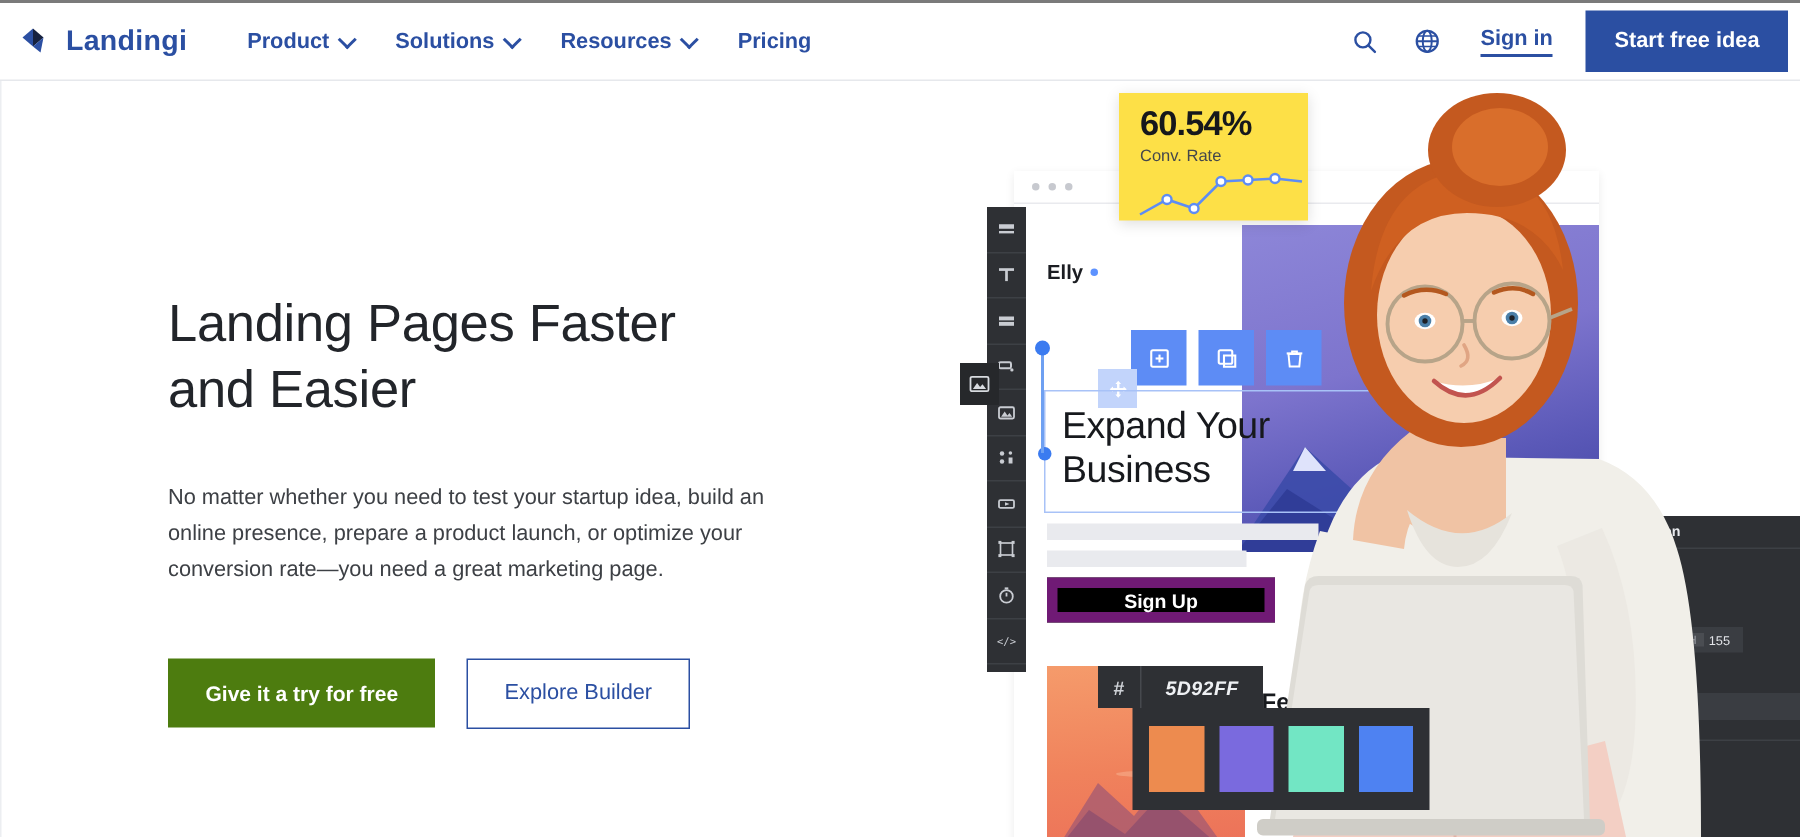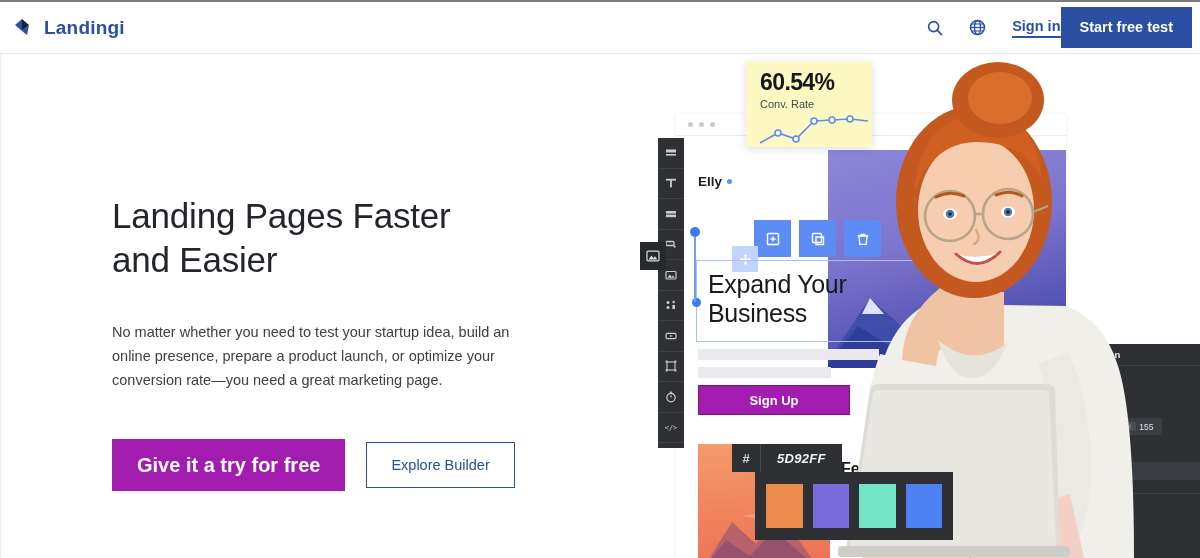--- a/index.html
+++ b/index.html
@@ -35,42 +35,42 @@
   .chev::before {
     content:""; position:absolute; left:0; top:0;
     width:7px; height:7px;
     border-right: 2px solid #2b4fa2; border-bottom: 2px solid #2b4fa2;
     transform: rotate(45deg);
   }
   .nav-right { margin-left:auto; display:flex; align-items:center; gap: 0; height: 54px; }
   .icon-btn { width: 34px; height:34px; display:flex; align-items:center; justify-content:center; cursor:pointer; }
   .signin {
     font-size: 14.5px; font-weight: 600; color:#2b4fa2;
-    margin-left: 18px; 
+    margin-left: 18px; margin-right: 22px;
     border-bottom: 2px solid #2b4fa2; padding-bottom: 2px; cursor:pointer;
   }
   .trial-btn {
     background:#2b4fa2; color:#fff; font-size: 14.5px; font-weight: 700;
     padding: 13px 19px; border: none; cursor:pointer; margin-right: 8px;
     font-family: inherit; line-height: 1;
   }
 
   
   .hero-left { position:absolute; left: 112px; top: 150px; width: 460px; z-index: 5; }
   .hero-title {
     font-size: 35px; line-height: 44px; font-weight: 400; color: #22252a;
     letter-spacing: -0.2px;
   }
   .hero-sub {
     margin-top: 38px;
     font-size: 14.5px; line-height: 24px; color:#3d4045; max-width: 398px;
   }
   .cta-row { margin-top: 47px; display:flex; align-items:center; gap: 21px; }
   .btn-primary {
-    background:#a21caf; color:#fff; font-size:20px; font-weight:700;
+    background:#4d7c0f; color:#fff; font-size:14px; font-weight:700;
     padding: 16px 25px; border:none; cursor:pointer; font-family:inherit; line-height:1;
   }
   .btn-outline {
     background:#fff; color:#2b4fa2; font-size:14.5px; font-weight:400;
     padding: 15px 24px; border:1px solid #2b4fa2; cursor:pointer; font-family:inherit; line-height:1;
   }
 
   
   .hero-right {
     position:absolute; left: 620px; top: 54px; width: 580px; height: 504px;
@@ -113,41 +113,41 @@
   }
   .sel-text {
     font-size: 25px; line-height: 29px; font-weight: 400; color:#17191d;
     padding: 9px 0 0 11px; letter-spacing: -.3px;
   }
   .handle-dot { position:absolute; width:9px; height:9px; border-radius:50%; background:#3b7bf0; }
 
   .skel { position:absolute; background:#e9eaee; height:11px; }
   .signup-btn {
     position:absolute; left: 22px; top: 249px; width: 152px; height: 30px;
-    background:#a21caf; color:#fff; font-size:13px; font-weight:700;
+    background:#000000; color:#fff; font-size:13px; font-weight:700;
     display:flex; align-items:center; justify-content:center;
-    border:1px solid #701a75; cursor:pointer;
+    border:7px solid #701a75; cursor:pointer;
   }
 
   .orange-img {
     position:absolute; left: 22px; top: 308px; width: 132px; height: 122px;
     background: linear-gradient(175deg,#f59b6b 0%, #f0825c 55%, #ec7159 100%);
     overflow:hidden;
   }
   .orange-mtn { position:absolute; bottom:-4px; left: 4px; width: 118px; height: 70px; }
 
   .few-text {
     position:absolute; left: 165px; top: 322px; font-size:16px; font-weight:700; color:#17191d; line-height: 22px;
   }
   .skel2 { position:absolute; left: 165px; background:#e9eaee; height: 9px; }
 
   
   .conv-card {
     position:absolute; left: 126px; top: 8px; width: 126px; height: 85px;
-    background:#fef9c3; box-shadow: 0 2px 9px rgba(0,0,0,.13); z-index: 20;
+    background:#fde047; box-shadow: 0 2px 9px rgba(0,0,0,.13); z-index: 20;
     padding: 9px 0 0 14px;
   }
   .conv-pct { font-size: 23px; font-weight: 700; color:#16181c; letter-spacing:-.6px; line-height: 1; }
   .conv-lbl { font-size: 11px; color:#44474c; margin-top: 4px; }
 
   
   .dark-toolbar {
     position:absolute; left: 38px; top: 84px; width: 26px; height: 310px;
     background:#2e3034; z-index: 25;
   }
@@ -217,39 +217,56 @@
       <span class="brand-mark">
         <svg width="22" height="20" viewBox="0 0 22 20">
           <path d="M1 7 L8 1 L8 13 Z" fill="#2b4fa2"></path>
           <path d="M8 1 L15 7 L8 13 Z" fill="#16213f"></path>
           <path d="M8 13 L15 7 L13 17 Z" fill="#2b4fa2"></path>
         </svg>
       </span>
       <span class="brand-name">Landingi</span>
     </div>
 
+    <div class="nav-links">
+      <div class="nav-link">
+        <span>Product</span>
+        <span class="chev"></span>
+      </div>
+      <div class="nav-link">
+        <span>Solutions</span>
+        <span class="chev"></span>
+      </div>
+      <div class="nav-link">
+        <span>Resources</span>
+        <span class="chev"></span>
+      </div>
+      <div class="nav-link">
+        <span>Pricing</span>
+      </div>
+    </div>
 
     <div class="nav-right">
       <div class="icon-btn">
         <svg width="16" height="16" viewBox="0 0 16 16">
           <circle cx="6.6" cy="6.6" r="5" fill="none" stroke="#2b4fa2" stroke-width="1.6"></circle>
           <line x1="10.4" y1="10.4" x2="14.6" y2="14.6" stroke="#2b4fa2" stroke-width="1.6" stroke-linecap="round"></line>
         </svg>
       </div>
       <div class="icon-btn" style="margin-left:8px;">
         <svg width="17" height="17" viewBox="0 0 17 17">
           <circle cx="8.5" cy="8.5" r="7" fill="none" stroke="#2b4fa2" stroke-width="1.5"></circle>
           <ellipse cx="8.5" cy="8.5" rx="3" ry="7" fill="none" stroke="#2b4fa2" stroke-width="1.3"></ellipse>
           <line x1="1.6" y1="8.5" x2="15.4" y2="8.5" stroke="#2b4fa2" stroke-width="1.3"></line>
           <line x1="2.6" y1="5" x2="14.4" y2="5" stroke="#2b4fa2" stroke-width="1.1"></line>
           <line x1="2.6" y1="12" x2="14.4" y2="12" stroke="#2b4fa2" stroke-width="1.1"></line>
         </svg>
       </div>
       <div class="signin">Sign in</div>
-      <button class="trial-btn">Start free test</button>
+      <button class="trial-btn">Start free idea</button>
     </div>
   </div>
 
   <div class="divider-v"></div>
 
   <div class="hero-left">
     <h1 class="hero-title">
       <br>
       <span>Landing Pages Faster</span><br>
       <span>and Easier</span>

